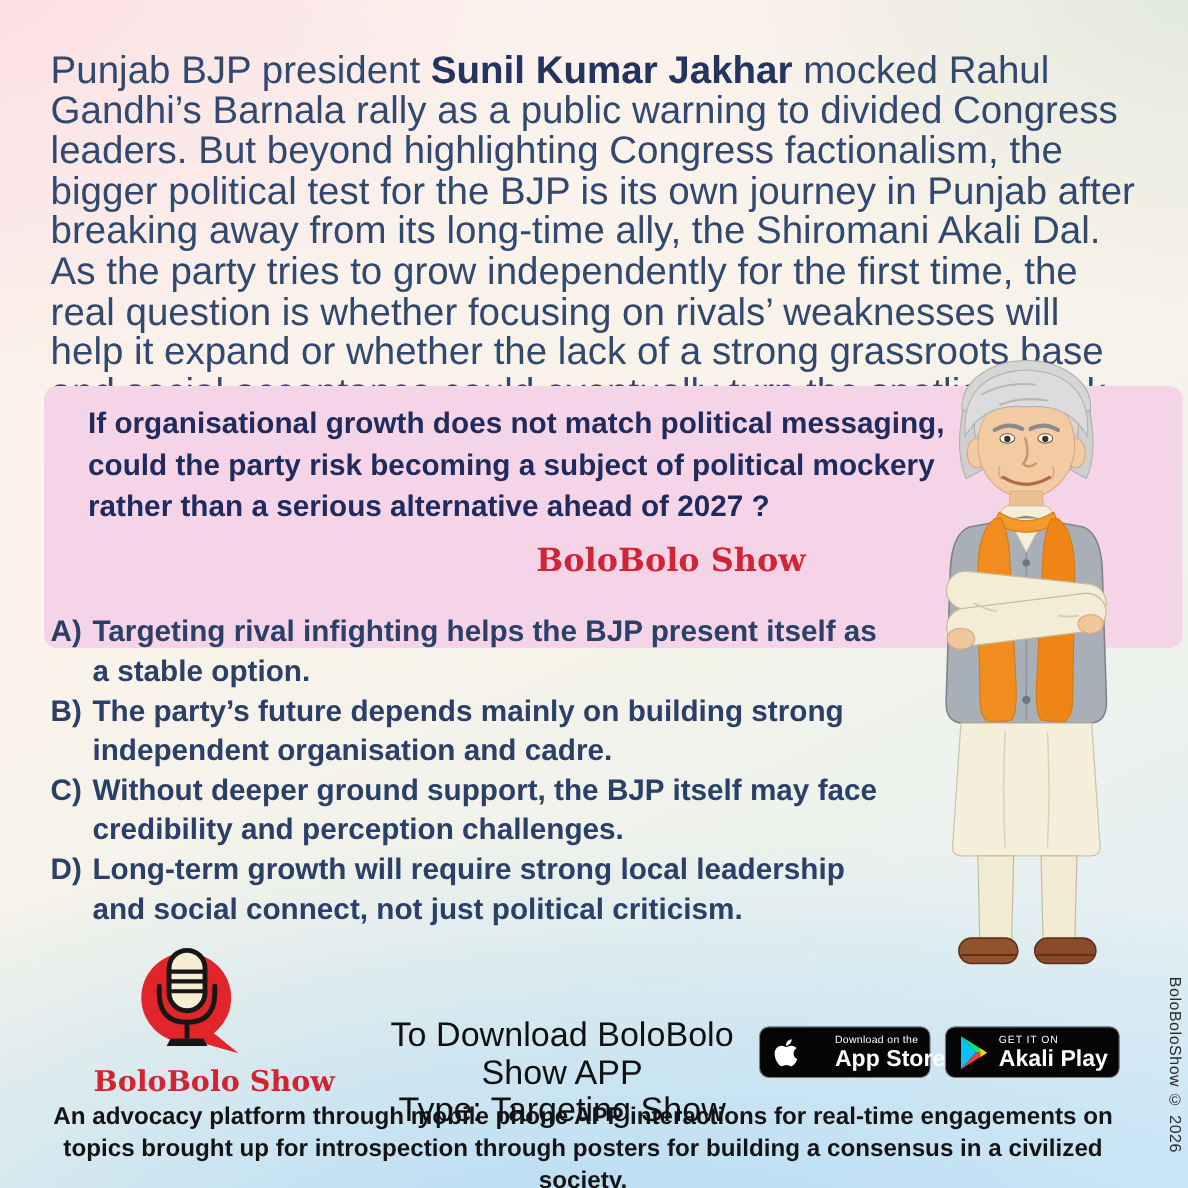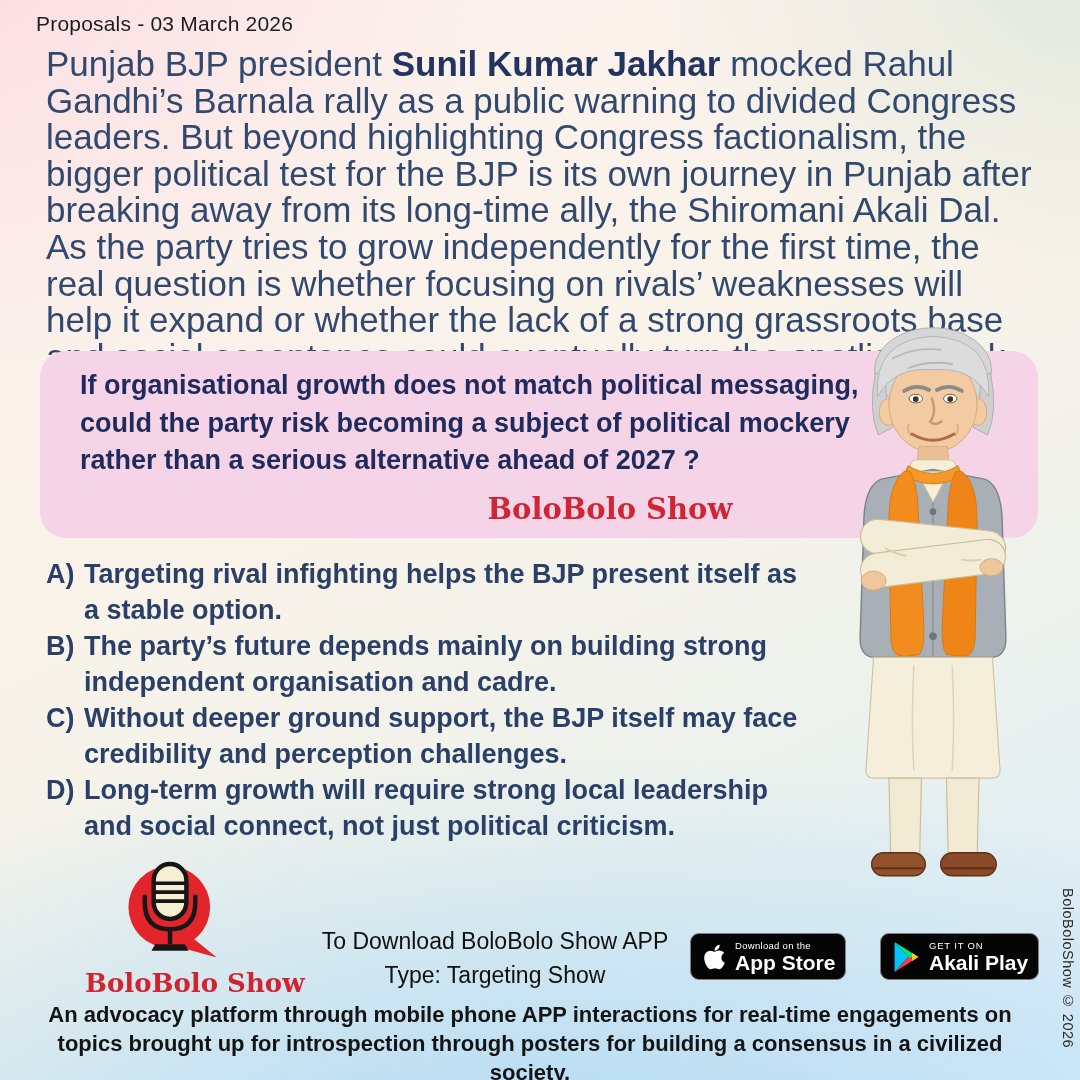--- a/index.html
+++ b/index.html
@@ -18,22 +18,22 @@
   .header-label{
     position:absolute;left:36px;top:12px;
     font-size:21px;color:#1c1c1c;letter-spacing:.2px;
   }
   .intro{
     position:absolute;left:46px;top:46px;width:992px;
     font-size:35px;line-height:36.6px;color:#32496f;
   }
   .intro b{color:#22345f;font-weight:700;}
   .question-box{
-    position:absolute;left:40px;top:351px;width:998px;height:187px;
-    background:#f6d4e7;border-radius:26px;
+    position:absolute;left:40px;top:351px;width:998px;height:238px;
+    background:#f6d4e7;border-radius:12px;padding-left:37px;
   }
   .question-text{
     position:absolute;left:40px;top:16px;width:780px;
     font-size:27px;font-weight:700;line-height:37.5px;color:#202b5d;
   }
   .question-brand{
     position:absolute;left:420px;top:141px;width:300px;text-align:center;
     font-family:"DejaVu Serif","Liberation Serif",serif;
     font-size:29px;font-weight:700;color:#d02535;
   }
@@ -42,30 +42,30 @@
   .option .opt-label{flex:0 0 38px;}
   .option .opt-text{flex:1;max-width:716px;}
   .figure-wrap{position:absolute;left:818px;top:320px;width:230px;height:575px;}
   .logo-wrap{position:absolute;left:85px;top:858px;width:175px;text-align:center;}
   .logo-wordmark{
     margin-top:2px;
     font-family:"DejaVu Serif","Liberation Serif",serif;
     font-size:26px;font-weight:700;color:#d02530;white-space:nowrap;
   }
   .download-block{
-    position:absolute;left:320px;top:924px;width:350px;text-align:center;
-    font-size:23px;color:#101010;line-height:34px;
+    position:absolute;left:336px;top:924px;width:350px;text-align:center;
+    font-size:31px;color:#101010;line-height:34px;
   }
   .badge{
     position:absolute;top:933px;height:47px;background:#050505;border:1px solid #7d7d7d;
     border-radius:9px;display:flex;align-items:center;box-sizing:border-box;
     padding:0 12px;color:#fff;
   }
-  .badge-appstore{left:690px;width:156px;}
-  .badge-googleplay{left:859px;width:159px;margin-left:21px;}
+  .badge-appstore{left:690px;width:156px;gap:24px;}
+  .badge-googleplay{left:859px;width:159px;}
   .badge .b-icon{display:flex;align-items:center;margin-right:9px;}
   .badge .b-lines{display:flex;flex-direction:column;justify-content:center;}
   .badge .b-small{font-size:9.5px;letter-spacing:.3px;line-height:11px;}
   .badge .b-big{font-size:21px;font-weight:600;line-height:23px;white-space:nowrap;text-align:center;}
   .badge-googleplay .b-small{letter-spacing:.8px;}
   .disclaimer{
     position:absolute;left:15px;top:1000px;width:1030px;text-align:center;
     font-size:22px;font-weight:700;color:#141414;line-height:29px;
   }
   .side-copyright{
@@ -76,21 +76,20 @@
   .images-note{
     position:absolute;right:33px;top:1092px;
     font-size:24px;color:#a9414b;
   }
 </style>
 </head>
 <body>
 
 <div class="canvas">
 
-  <div class="header-label">Proposals - 03 March 2026</div>
 
   <div class="intro"><span>Punjab BJP president </span><b>Sunil Kumar Jakhar</b><span> mocked Rahul Gandhi’s Barnala rally as a public warning to divided Congress leaders. But beyond highlighting Congress factionalism, the bigger political test for the BJP is its own journey in Punjab after breaking away from its long-time ally, the Shiromani Akali Dal. As the party tries to grow independently for the first time, the real question is whether focusing on rivals’ weaknesses will help it expand or whether the lack of a strong grassroots base and social acceptance could eventually turn the spotlight back on the BJP itself.</span></div>
 
   <div class="question-box">
     <div class="question-text">If organisational growth does not match political messaging, could the party risk becoming a subject of political mockery rather than a serious alternative ahead of 2027 ?</div>
     <div class="question-brand">BoloBolo Show</div>
   </div>
 
   <div class="options">
     <div class="option">

